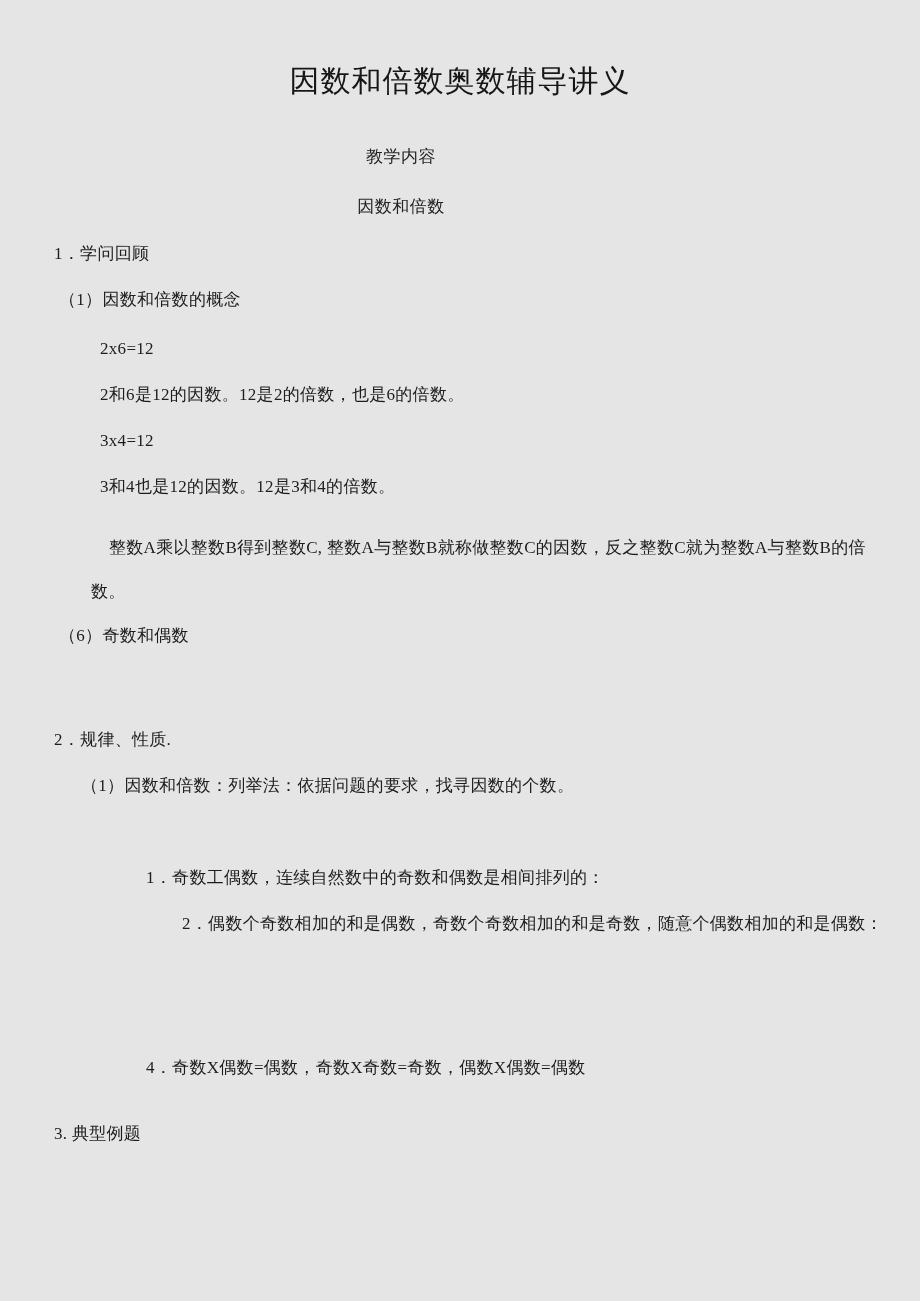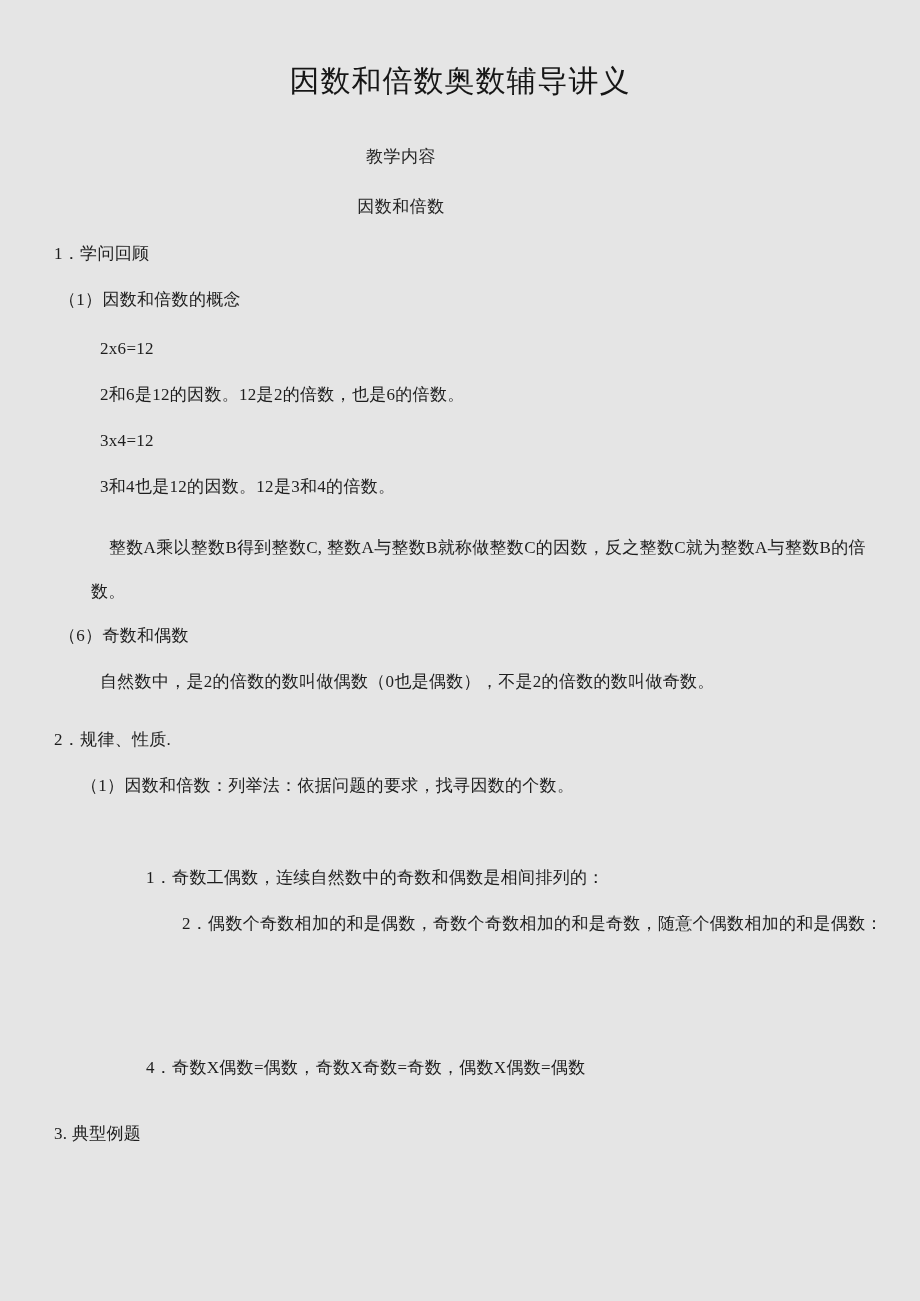--- a/index.html
+++ b/index.html
@@ -102,21 +102,20 @@
   <div class="blk lvl-c" style="top: 373px;">2和6是12的因数。12是2的倍数，也是6的倍数。</div>
 
   <div class="blk lvl-c" style="top: 419px;">3x4=12</div>
 
   <div class="blk lvl-c" style="top: 465px;">3和4也是12的因数。12是3和4的倍数。</div>
 
   <div class="blk wrapped para-intA" style="top: 526px;">整数A乘以整数B得到整数C, 整数A与整数B就称做整数C的因数，反之整数C就为整数A与整数B的倍数。</div>
 
   <div class="blk lvl-b" style="top: 614px;">（6）奇数和偶数</div>
 
-  <div class="blk lvl-c" style="top: 660px;">自然数中，是2的倍数的数叫做偶数（0也是偶数），不是2的倍数的数叫做奇数。</div>
 
   <div class="blk lvl-a" style="top: 718px;">2．规律、性质.</div>
 
   <div class="blk lvl-b" style="top: 764px; margin-left: 22px;">（1）因数和倍数：列举法：依据问题的要求，找寻因数的个数。</div>
 
 
   <div class="blk lvl-d" style="top: 856px;">1．奇数工偶数，连续自然数中的奇数和偶数是相间排列的：</div>
 
   <div class="blk wrapped para-sub2" style="top: 902px;">2．偶数个奇数相加的和是偶数，奇数个奇数相加的和是奇数，随意个偶数相加的和是偶数：</div>
 

